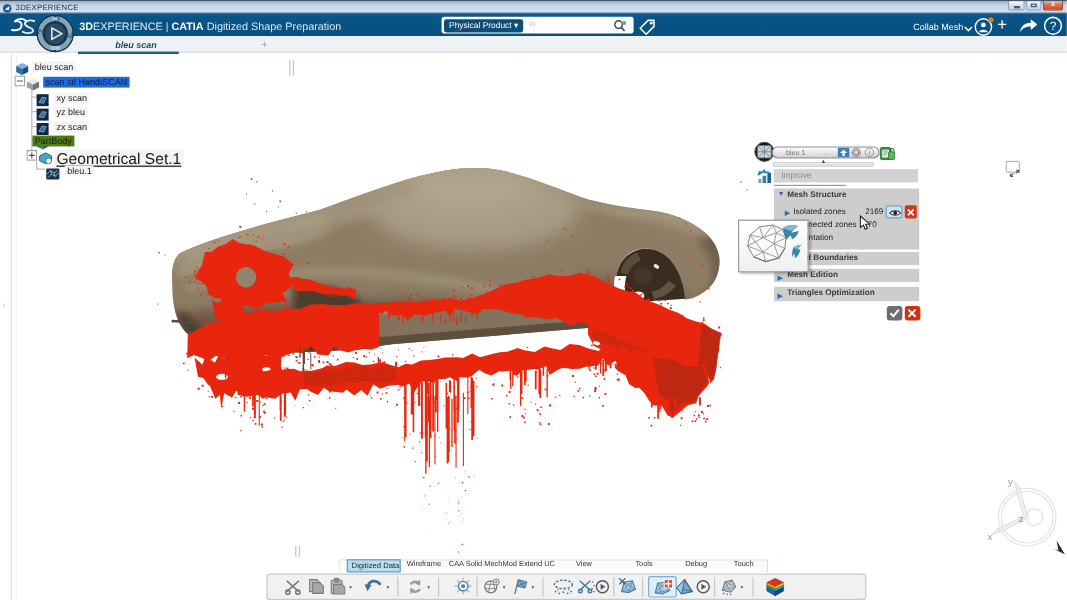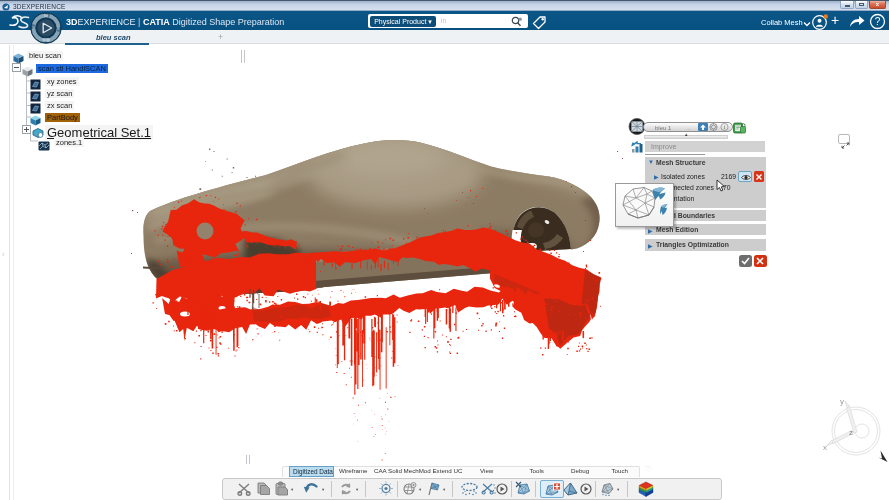--- a/index.html
+++ b/index.html
@@ -203,51 +203,51 @@
     <div class="abs" style="left:22px;top:63px;width:12px;height:11px"><svg width="11" height="11" viewBox="0 0 11 11">
         <path d="M5.5 0.5 L10.5 3 L5.5 5.5 L0.5 3 Z" fill="#e8eaec"></path>
         <path d="M0.5 3 L5.5 5.5 L5.5 10.5 L0.5 8 Z" fill="#9aa2a8"></path>
         <path d="M10.5 3 L5.5 5.5 L5.5 10.5 L10.5 8 Z" fill="#6f777d"></path>
       </svg></div>
     <span class="abs" style="left:36px;top:64px;font-size:7.5px;background:#1d6ae0;color:#0a2038;padding:0 2px;white-space:nowrap">scan stl HandiSCAN</span>
     <div class="abs" style="left:30px;top:75.5px;width:12px;height:11px"><svg width="11" height="11" viewBox="0 0 11 11">
         <rect x="0.5" y="0.5" width="10" height="10" fill="#12263e"></rect>
         <path d="M2.5 7.5 L5 3 L8.5 3.5 L6.5 8 Z" fill="#3d6f9a" stroke="#7fa8c8" stroke-width="0.7"></path>
       </svg></div>
-    <span class="abs" style="left:45px;top:76.5px;font-size:7.5px;background:#f4f4f4;color:#1a1a1a;padding:0 2px;white-space:nowrap">xy zones</span>
+    <span class="abs" style="left:45px;top:76.5px;font-size:7.5px;background:#f4f4f4;color:#1a1a1a;padding:0 2px;white-space:nowrap">xy scan</span>
     <div class="abs" style="left:30px;top:87.5px;width:12px;height:11px"><svg width="11" height="11" viewBox="0 0 11 11">
         <rect x="0.5" y="0.5" width="10" height="10" fill="#12263e"></rect>
         <path d="M2.5 7.5 L5 3 L8.5 3.5 L6.5 8 Z" fill="#3d6f9a" stroke="#7fa8c8" stroke-width="0.7"></path>
       </svg></div>
-    <span class="abs" style="left:45px;top:88.5px;font-size:7.5px;background:#f4f4f4;color:#1a1a1a;padding:0 2px;white-space:nowrap">yz scan</span>
+    <span class="abs" style="left:45px;top:88.5px;font-size:7.5px;background:#f4f4f4;color:#1a1a1a;padding:0 2px;white-space:nowrap">yz bleu</span>
     <div class="abs" style="left:30px;top:100px;width:12px;height:11px"><svg width="11" height="11" viewBox="0 0 11 11">
         <rect x="0.5" y="0.5" width="10" height="10" fill="#12263e"></rect>
         <path d="M2.5 7.5 L5 3 L8.5 3.5 L6.5 8 Z" fill="#3d6f9a" stroke="#7fa8c8" stroke-width="0.7"></path>
       </svg></div>
     <span class="abs" style="left:45px;top:101px;font-size:7.5px;background:#f4f4f4;color:#1a1a1a;padding:0 2px;white-space:nowrap">zx scan</span>
     <div class="abs" style="left:30px;top:111.5px;width:12px;height:11px"><svg width="11" height="11" viewBox="0 0 11 11">
         <path d="M5.5 0.5 L10.5 3 L5.5 5.5 L0.5 3 Z" fill="#8fd4e8"></path>
         <path d="M0.5 3 L5.5 5.5 L5.5 10.5 L0.5 8 Z" fill="#2e7fae"></path>
         <path d="M10.5 3 L5.5 5.5 L5.5 10.5 L10.5 8 Z" fill="#1b5c86"></path>
       </svg></div>
-    <span class="abs" style="left:45px;top:112.5px;font-size:7.5px;background:#a16207;color:#1a1a1a;padding:0 2px;white-space:nowrap">PartBody</span>
+    <span class="abs" style="left:27px;top:112.5px;font-size:7.5px;background:#4d7c0f;color:#1a1a1a;padding:0 2px;white-space:nowrap">PartBody</span>
     <svg class="abs" style="left:22px;top:125px" width="9" height="9" viewBox="0 0 9 9">
       <rect x="0.5" y="0.5" width="8" height="8" fill="#fff" stroke="#9aa0a6"></rect>
       <path d="M2 4.5 L7 4.5 M4.5 2 L4.5 7" stroke="#555" stroke-width="1"></path>
     </svg>
     <div class="abs" style="left:32px;top:124px;width:12px;height:11px"><svg width="12" height="11" viewBox="0 0 12 11">
         <path d="M1 4 L6 1.5 L11 4 L11 8 L6 10.5 L1 8 Z" fill="#49a8c8" stroke="#1b6286" stroke-width="0.8"></path>
         <circle cx="8.5" cy="8" r="2.4" fill="#fff" stroke="#1b6286" stroke-width="0.7"></circle>
       </svg></div>
     <span class="abs" style="left:45px;top:125px;font-size:13px;background:#f4f4f4;color:#1a1a1a;padding:0 2px;text-decoration:underline;white-space:nowrap">Geometrical Set.1</span>
     <div class="abs" style="left:38px;top:136.5px;width:12px;height:11px"><svg width="12" height="10" viewBox="0 0 12 10">
         <rect x="0.5" y="0.5" width="11" height="9" rx="1" fill="#16324e"></rect>
         <path d="M1 5 L4 2 L7 4 L10 2 M2 8 L5 5 L8 7 L11 4 M4 2 L5 5 M7 4 L8 7" stroke="#bfe0f2" stroke-width="0.6" fill="none"></path>
       </svg></div>
-    <span class="abs" style="left:54px;top:137.5px;font-size:7.5px;background:#f4f4f4;color:#1a1a1a;padding:0 2px;white-space:nowrap">zones.1</span>
+    <span class="abs" style="left:54px;top:137.5px;font-size:7.5px;background:#f4f4f4;color:#1a1a1a;padding:0 2px;white-space:nowrap">bleu.1</span>
     <svg class="abs" style="left:628px;top:118px" width="18" height="17" viewBox="0 0 18 17">
 <circle cx="9" cy="8.5" r="8" fill="#181818"></circle>
       <circle cx="9" cy="8.5" r="8" fill="none" stroke="#555" stroke-width="0.8"></circle>
 <rect x="3.5" y="3.5" width="11" height="10" rx="1" fill="#cfd8de" stroke="#8899a5" stroke-width="0.7"></rect>
 <path d="M4 4 L14 13 M14 4 L4 13 M9 3.5 L9 13.5 M3.5 8.5 L14.5 8.5" stroke="#6d7f8c" stroke-width="0.7"></path>
 </svg>
     <div class="abs" style="left:643px;top:121.5px;width:90px;height:10.5px;border:1px solid #909090;border-radius:5px;background:linear-gradient(#fdfdfd,#d2d2d2)">
 <span class="abs" style="left:11px;top:2px;font-size:6px;color:#777">bleu 1</span>
 <span class="abs" style="left:42px;top:1.5px;font-size:6.5px;color:#aaa">...</span>
 <svg class="abs" style="left:54px;top:0.5px" width="10" height="8" viewBox="0 0 10 8">

